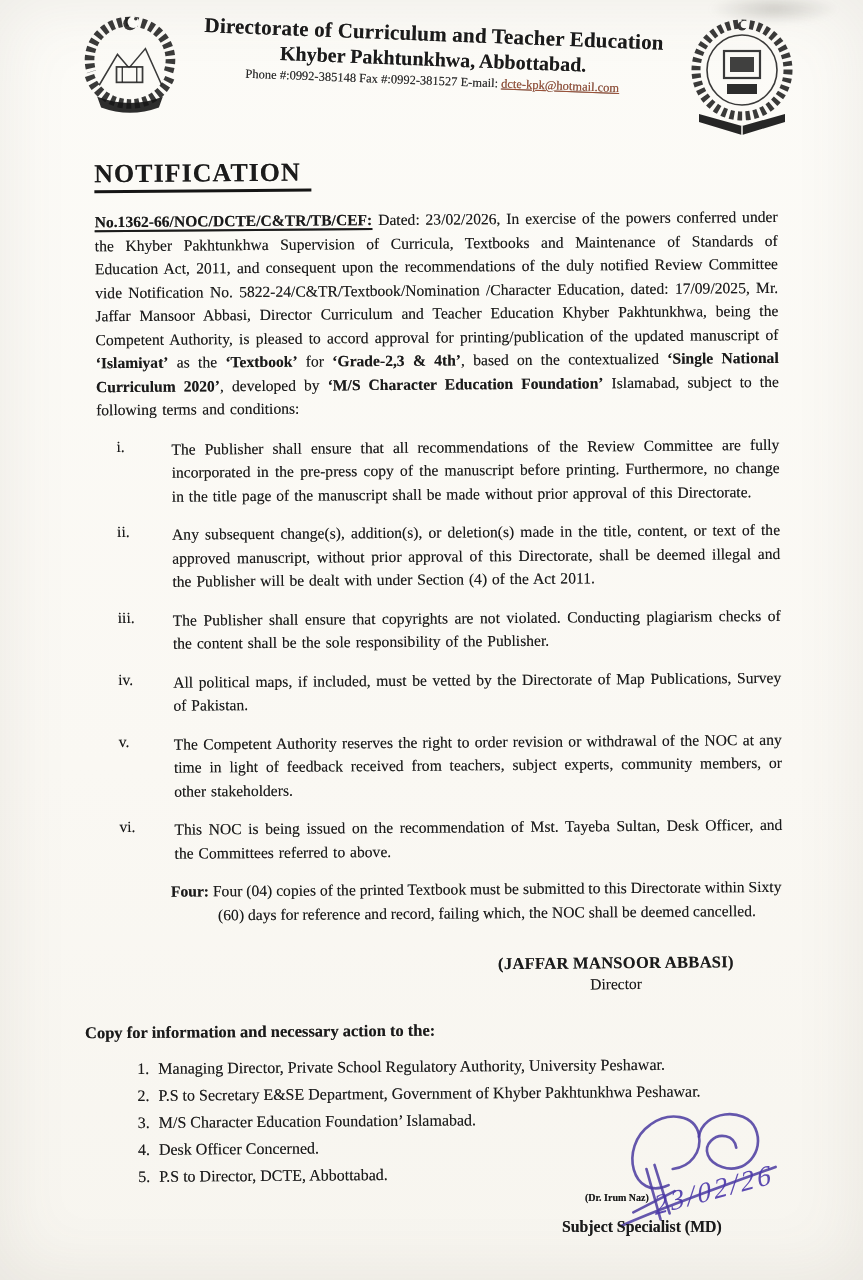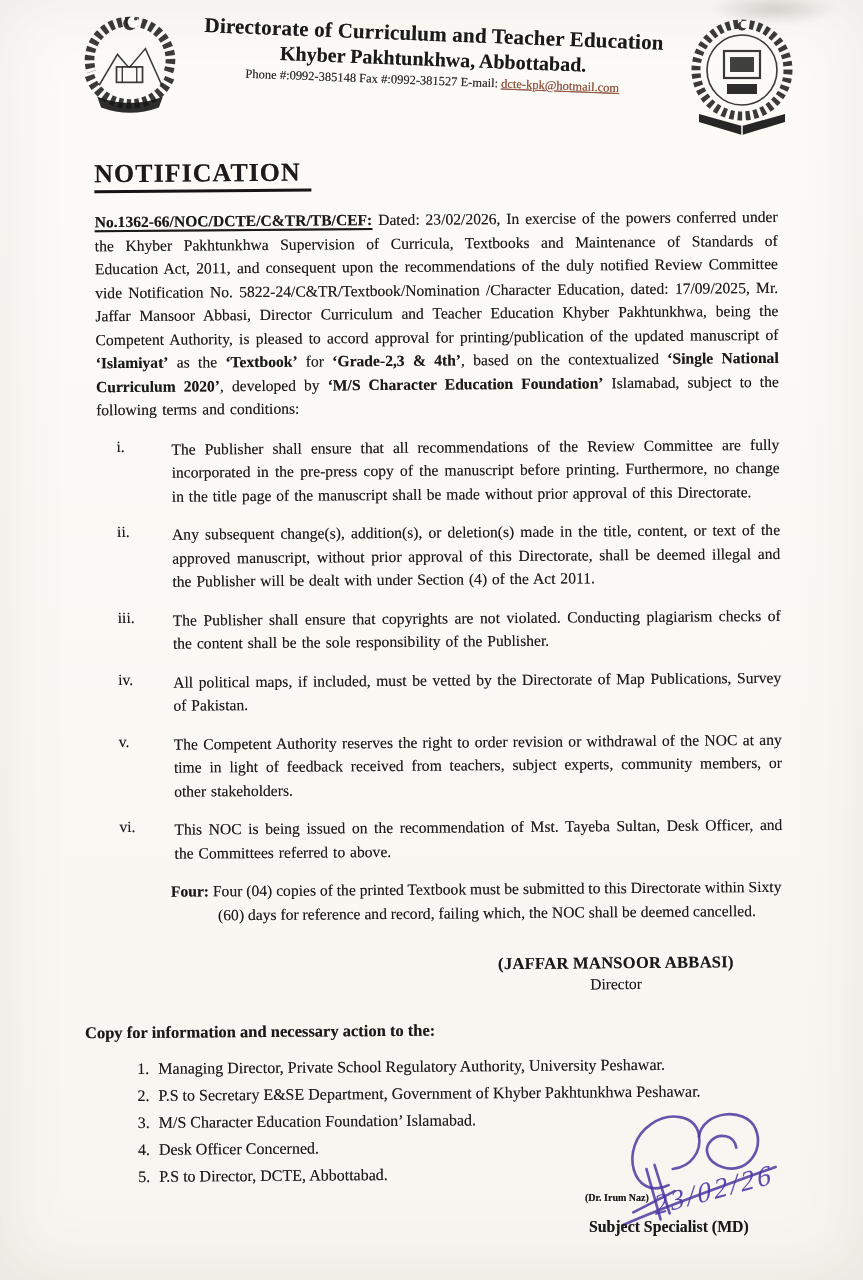--- a/index.html
+++ b/index.html
@@ -50,21 +50,21 @@
   .cc-list { margin-top:12px; }
   .cc-item { display:flex; gap:9px; margin-left:36px; font-size:16px; line-height:27px; }
   .cc-num { flex:0 0 auto; }
 
   
   .sign-stamp { position:absolute; top:1108px; left:560px; width:300px; height:172px; }
   .scribble { position:absolute; top:-2px; left:42px; width:212px; height:132px; }
   .hand-date { position:absolute; top:66px; left:92px; font-size:28px; letter-spacing:3px;
     color:#4c38ab; transform:rotate(-15deg) skewX(-8deg); font-style:italic; opacity:0.9; }
   .stamp-name { position:absolute; top:84px; left:25px; font-size:10px; font-weight:bold; white-space:nowrap; }
-  .stamp-title { position:absolute; top:110px; left:2px; font-size:15.8px; font-weight:bold; white-space:nowrap;margin-left:27px; }
+  .stamp-title { position:absolute; top:110px; left:2px; font-size:15.8px; font-weight:bold; white-space:nowrap; }
 
   svg .inkline { fill:none; stroke:#4a3aa0; stroke-width:2.6; stroke-linecap:round; opacity:0.85; }
   svg .emb { stroke:#1f1f1f; opacity:0.88; }
 </style>
 </head>
 <body>
 
 <div class="page">
   <div class="smudge"></div>
 

